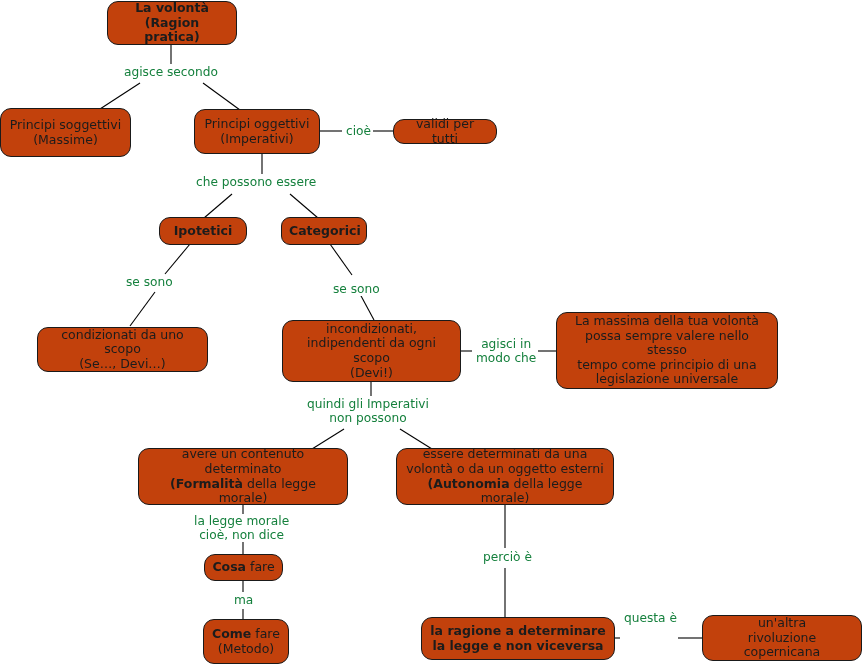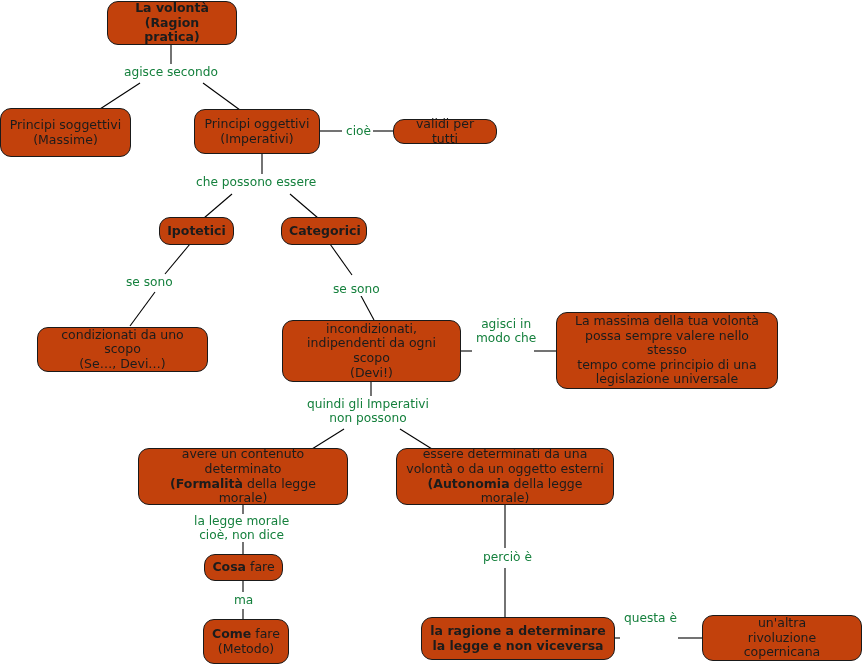--- a/index.html
+++ b/index.html
@@ -135,27 +135,27 @@
       <div>(Imperativi)</div>
     </div>
   </div>
 
   <div class="node" style="left:393px; top:119px; width:104px; height:25px;">
     <div class="inner">
       <div>validi per tutti</div>
     </div>
   </div>
 
-  <div class="node bold" style="left:159px; top:217px; width:75px; height:28px;">
+  <div class="node bold" style="left:159px; top:217px; width:88px; height:28px;">
     <div class="inner">
       <div>Ipotetici</div>
     </div>
   </div>
 
-  <div class="node bold" style="left:281px; top:217px; width:86px; height:28px;">
+  <div class="node bold" style="left:281px; top:217px; width:86px; height:28px;border-radius:9px;">
     <div class="inner">
       <div>Categorici</div>
     </div>
   </div>
 
   <div class="node" style="left:37px; top:327px; width:171px; height:45px;">
     <div class="inner">
       <div>condizionati da uno scopo</div>
       <div>(Se…, Devi…)</div>
     </div>
@@ -232,21 +232,21 @@
   <div class="link-label" style="left:122px; top:65px;">agisce secondo</div>
 
   <div class="link-label" style="left:344px; top:124px;">cioè</div>
 
   <div class="link-label" style="left:194px; top:175px;">che possono essere</div>
 
   <div class="link-label" style="left:124px; top:275px;">se sono</div>
 
   <div class="link-label" style="left:331px; top:282px;">se sono</div>
 
-  <div class="link-label" style="left:474px; top:317px;">
+  <div class="link-label" style="left:474px; top:337px;">
     <div>agisci in</div>
     <div>modo che</div>
   </div>
 
   <div class="link-label" style="left:305px; top:397px;">
     <div>quindi gli Imperativi</div>
     <div>non possono</div>
   </div>
 
   <div class="link-label" style="left:192px; top:514px;">

